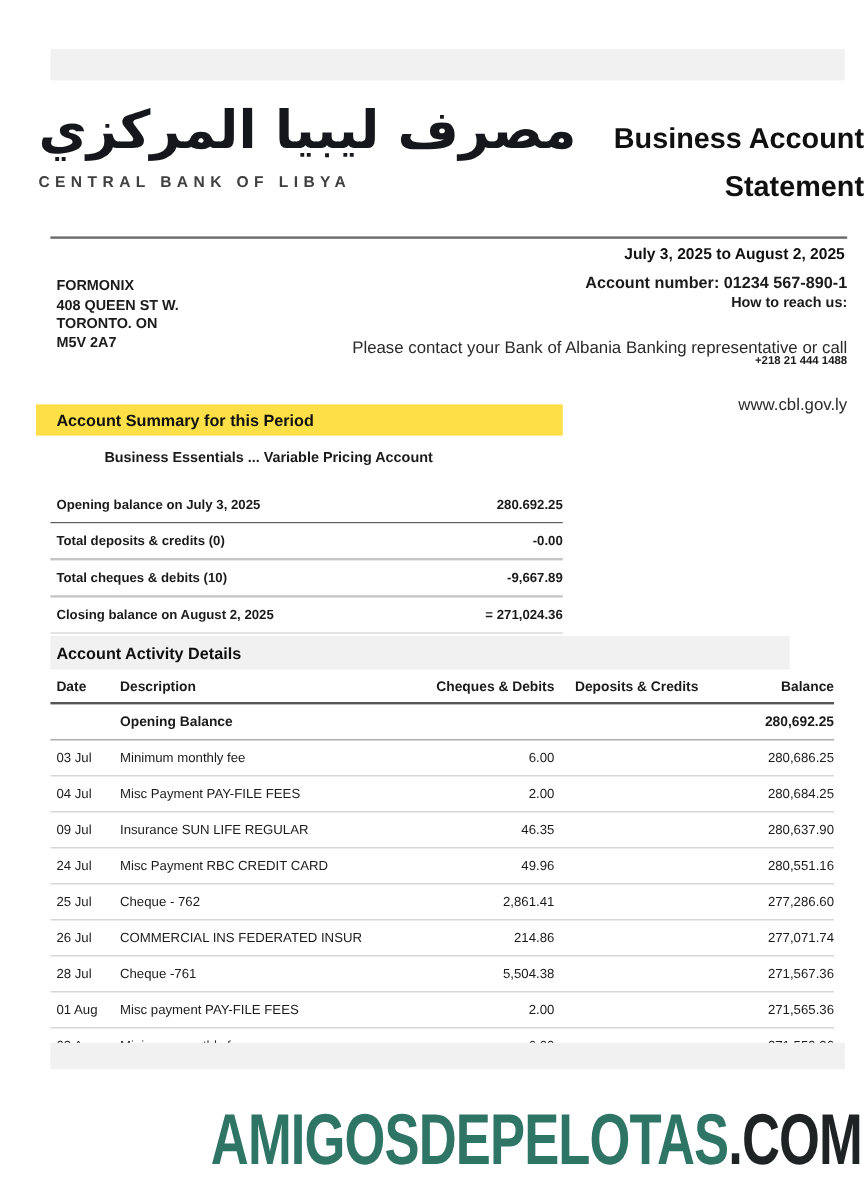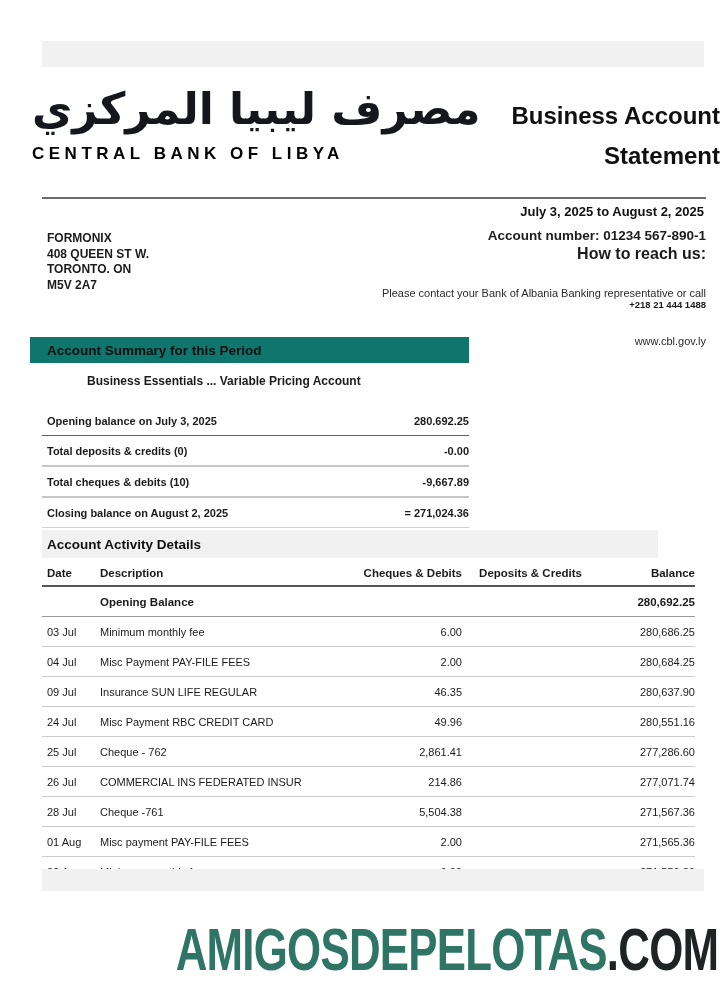--- a/index.html
+++ b/index.html
@@ -7,34 +7,34 @@
     position:relative;width:720px;height:1000px;background:#ffffff;overflow:hidden;
     font-family:"Liberation Sans",sans-serif;color:#1b1b1b;
   }
   .bar{position:absolute;left:42px;width:662px;height:26px;background:#f1f1f1;}
   .top-bar{top:41px;}
   .bottom-bar{top:869px;height:22px;}
 
   
   .logo-block{position:absolute;left:32px;top:78px;width:300px;}
   .logo-arabic{font-family:"DejaVu Sans",sans-serif;font-weight:bold;font-size:44px;line-height:62px;color:#15171c;white-space:nowrap;}
-  .logo-caption{margin-top:4px;font-size:17px;font-weight:bold;letter-spacing:4.5px;color:#000000;white-space:nowrap;}
+  .logo-caption{margin-top:4px;font-size:13px;font-weight:bold;letter-spacing:4.5px;color:#404040;white-space:nowrap;}
   .title-block{position:absolute;right:0;top:96px;text-align:right;font-weight:bold;font-size:24px;line-height:40px;color:#101010;}
 
   .rule{position:absolute;left:42px;top:197px;width:664px;height:0;border-top:2px solid #6b6b6b;}
   .period{position:absolute;right:16px;top:204px;text-align:right;font-weight:bold;font-size:13px;color:#101010;}
 
   .address{position:absolute;left:47px;top:231px;font-weight:bold;font-size:12px;line-height:15.5px;}
   .acct-contact{position:absolute;right:14px;top:228px;text-align:right;}
   .acct-number{font-weight:bold;font-size:13.5px;margin-bottom:2px;}
-  .reach-heading{font-weight:bold;font-size:16px;margin-bottom:2px;}
-  .reach-line{font-size:11px;line-height:12px;color:#2a2a2a;margin-top:24px;}
+  .reach-heading{font-weight:bold;font-size:12px;margin-bottom:2px;}
+  .reach-line{font-size:14px;line-height:12px;color:#2a2a2a;margin-top:24px;}
   .reach-phone{font-size:9.5px;line-height:12px;font-weight:bold;}
 
-  .summary-bar{position:absolute;left:30px;top:337px;width:439px;height:26px;background:#0f766e;display:flex;align-items:center;}
+  .summary-bar{position:absolute;left:30px;top:337px;width:439px;height:26px;background:#fde047;display:flex;align-items:center;}
   .section-title{font-weight:bold;font-size:13.5px;padding-left:17px;color:#101010;}
   .product-line{position:absolute;left:47px;top:374px;font-weight:bold;font-size:12px;margin-left:40px;}
 
   .summary-table{position:absolute;left:42px;top:406px;width:427px;}
   .srow{display:flex;justify-content:space-between;align-items:center;height:29px;font-weight:bold;font-size:11px;}
   .srow .sval{text-align:right;}
   .srow:nth-child(1){border-bottom:1px solid #5e5e5e;}
   .srow:nth-child(2){border-bottom:2px solid #c6c6c6;}
   .srow:nth-child(3){border-bottom:2px solid #c6c6c6;}
   .srow:nth-child(4){border-bottom:1px solid #cfcfcf;}

